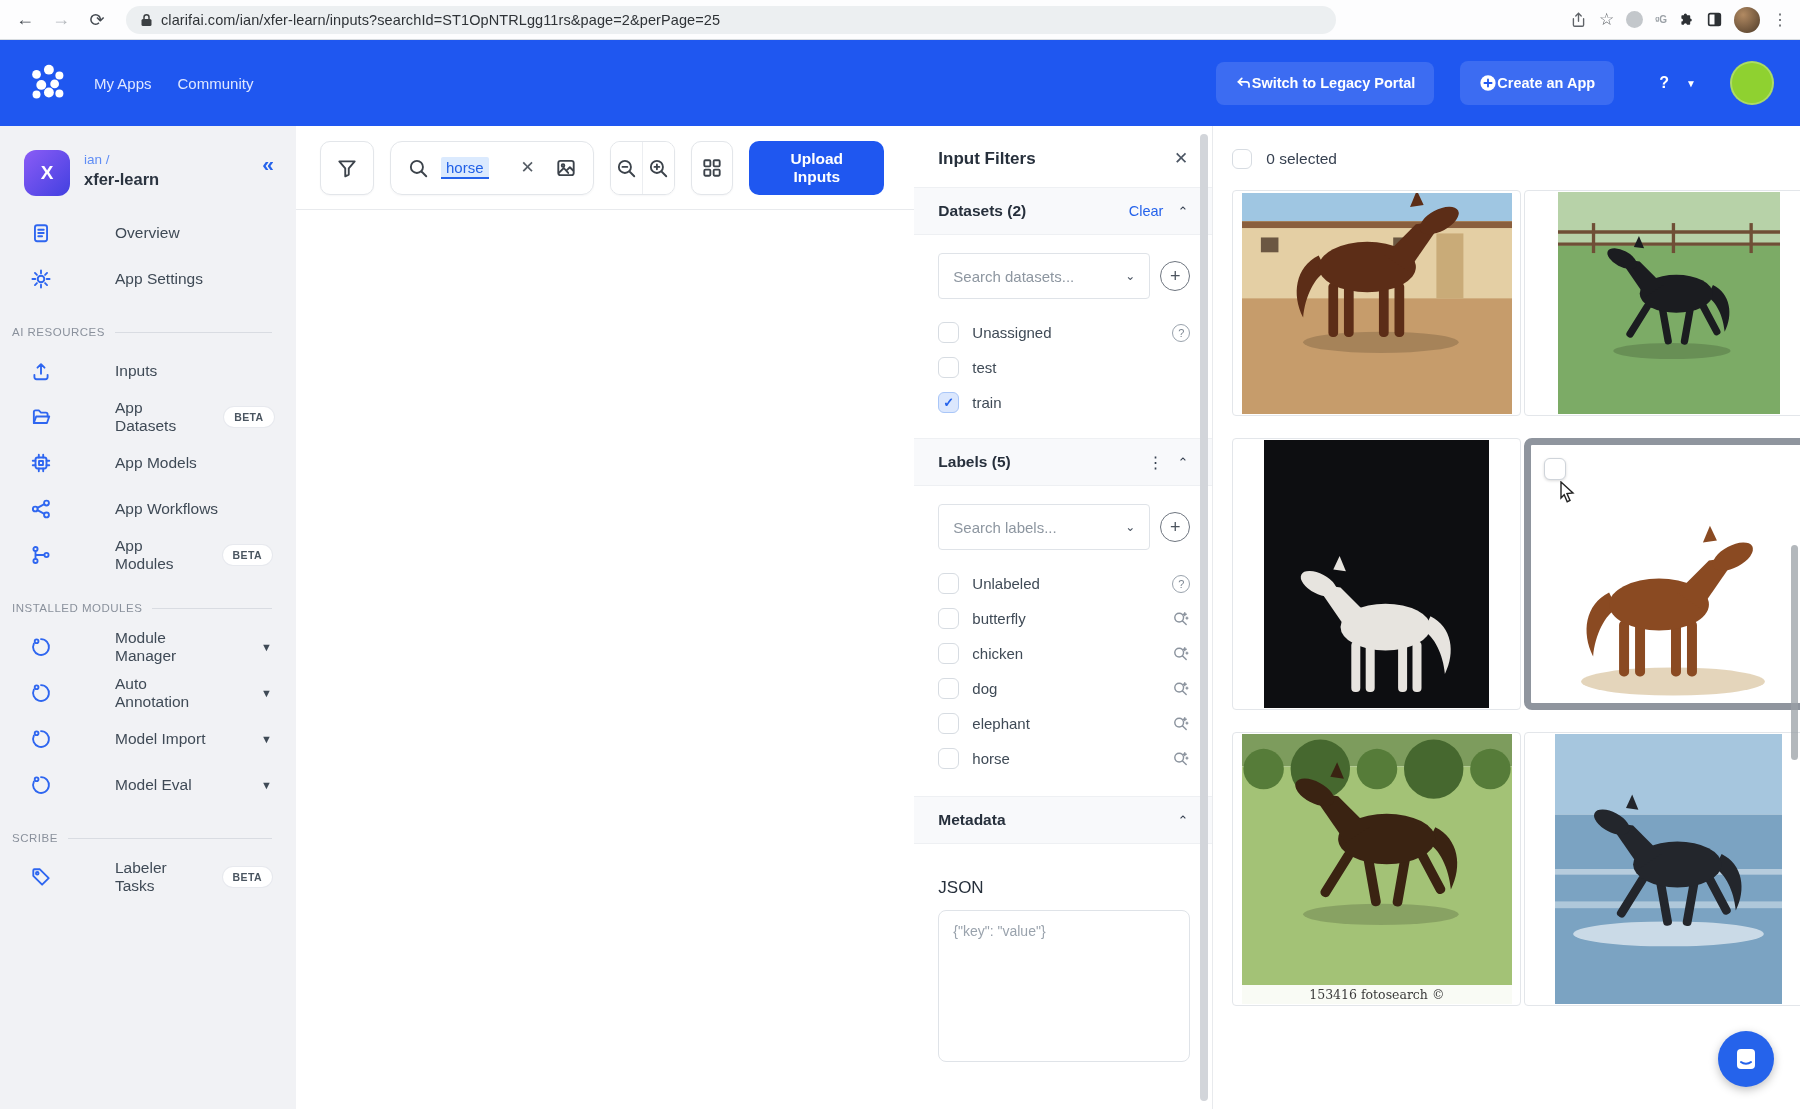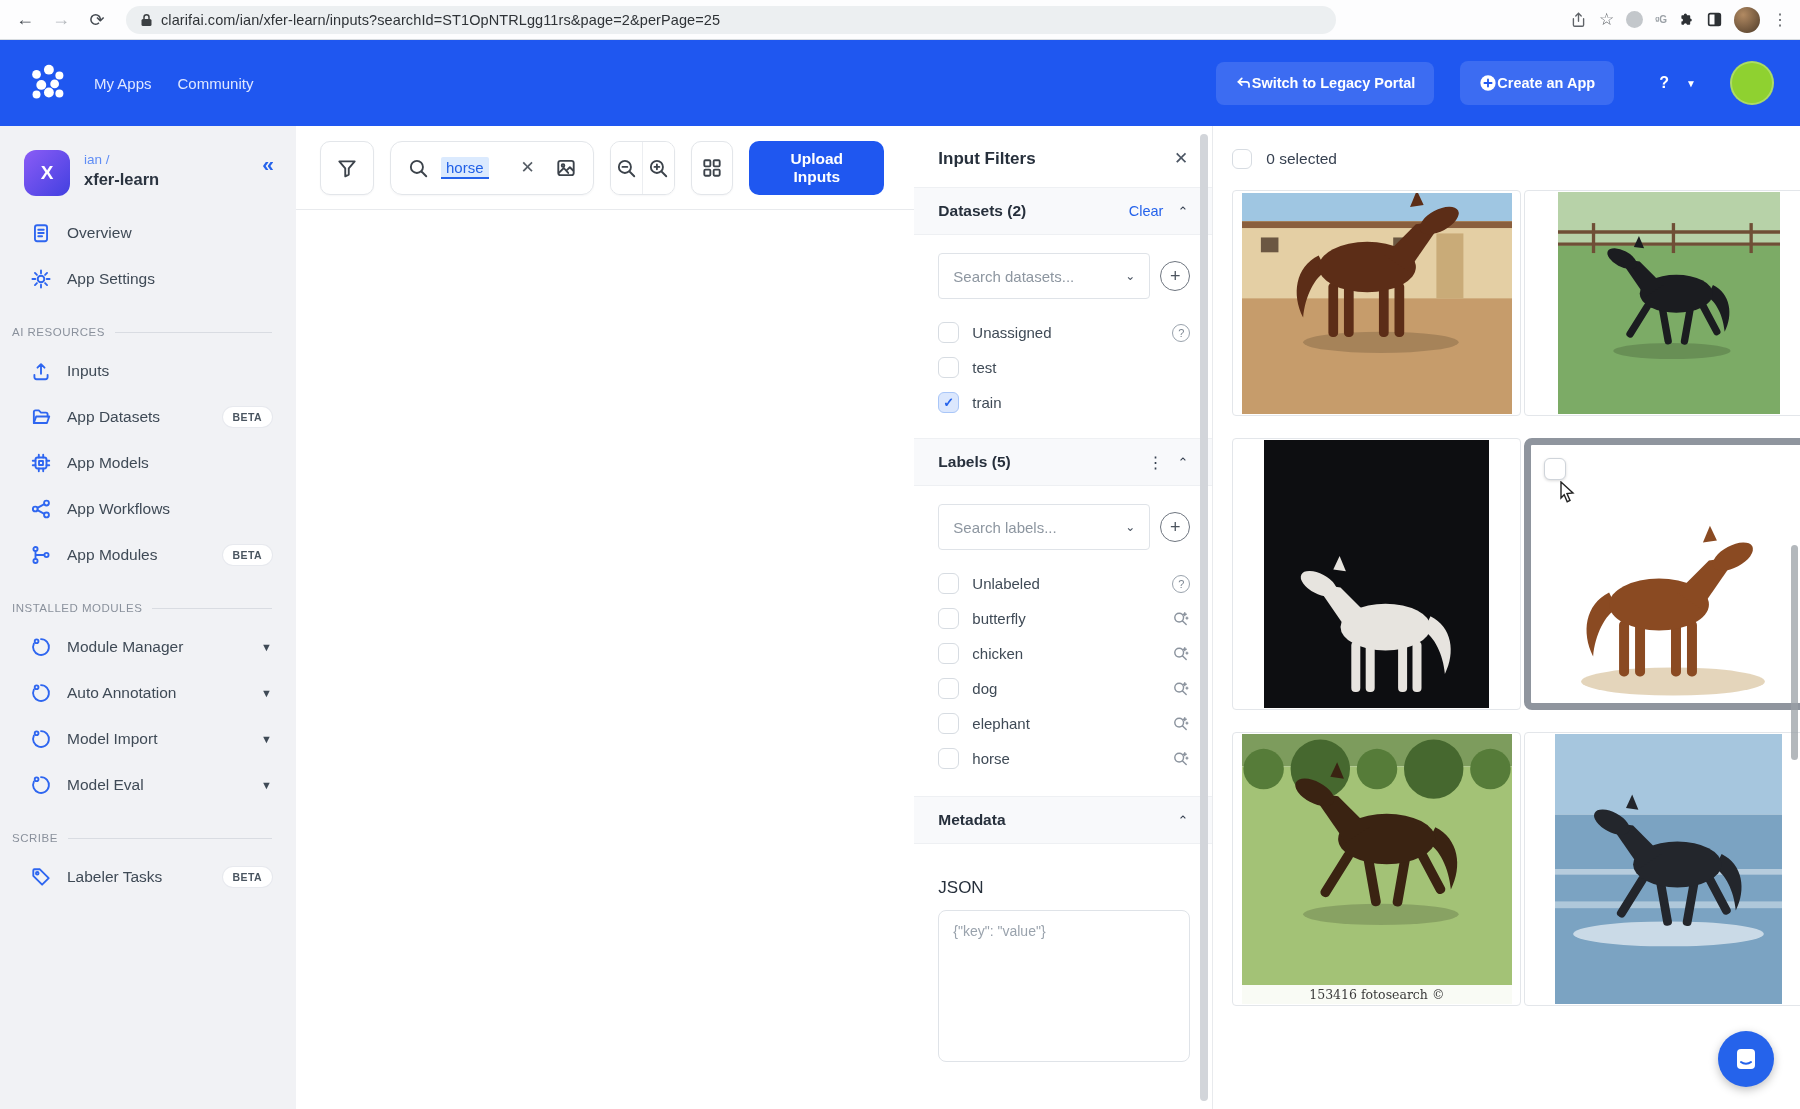--- a/index.html
+++ b/index.html
@@ -32,21 +32,21 @@
   .sidebar { width:296px; background:#f1f2f5; flex:none; padding-top:16px; overflow:hidden; }
   .main { flex:1; display:flex; flex-direction:row; min-width:0; }
 
   
   .app-head { display:flex; align-items:flex-start; padding:8px 20px 14px 24px; position:relative; }
   .app-avatar { width:46px; height:46px; border-radius:12px; background:linear-gradient(135deg,#8b5cf6,#4240e0); color:#fff; font-weight:bold; font-size:19px; display:flex; align-items:center; justify-content:center; }
   .app-title { margin-left:14px; padding-top:2px; }
   .owner { color:#5f8df5; font-size:13.5px; display:block; cursor:pointer; }
   .appname { color:#2b3440; font-size:16.5px; font-weight:bold; margin-top:3px; }
   .collapse { position:absolute; right:22px; top:10px; color:#2563eb; font-size:21px; font-weight:bold; cursor:pointer; }
-  .side-item { display:flex; align-items:center; height:46px; padding:0 24px 0 30px; cursor:pointer; }
+  .side-item { display:flex; align-items:center; height:46px; padding:0 24px 0 30px; cursor:pointer;gap:48px; }
   .side-item .icn { width:22px; height:22px; color:#2e66f0; flex:none; }
   .icn svg { width:100%; height:100%; fill:none; stroke:currentColor; stroke-width:1.7; stroke-linecap:round; stroke-linejoin:round; }
   .side-label { margin-left:15px; font-size:15.5px; color:#3f4a56; }
   .beta-badge { margin-left:auto; background:#fff; color:#4a5560; font-size:10.5px; font-weight:bold; letter-spacing:.4px; padding:4px 10px; border-radius:10px; box-shadow:0 0 0 1px #e7e9ee; }
   .caret { margin-left:auto; color:#3f4a56; font-size:11px; }
   .side-section { margin-top:18px; }
   .section-head { display:flex; align-items:center; padding:6px 24px 10px 12px; }
   .section-title { font-size:11.5px; font-weight:normal; letter-spacing:.5px; color:#8a919c; white-space:nowrap; }
   .section-rule { flex:1; height:1px; background:#d9dce2; margin-left:10px; }
 

